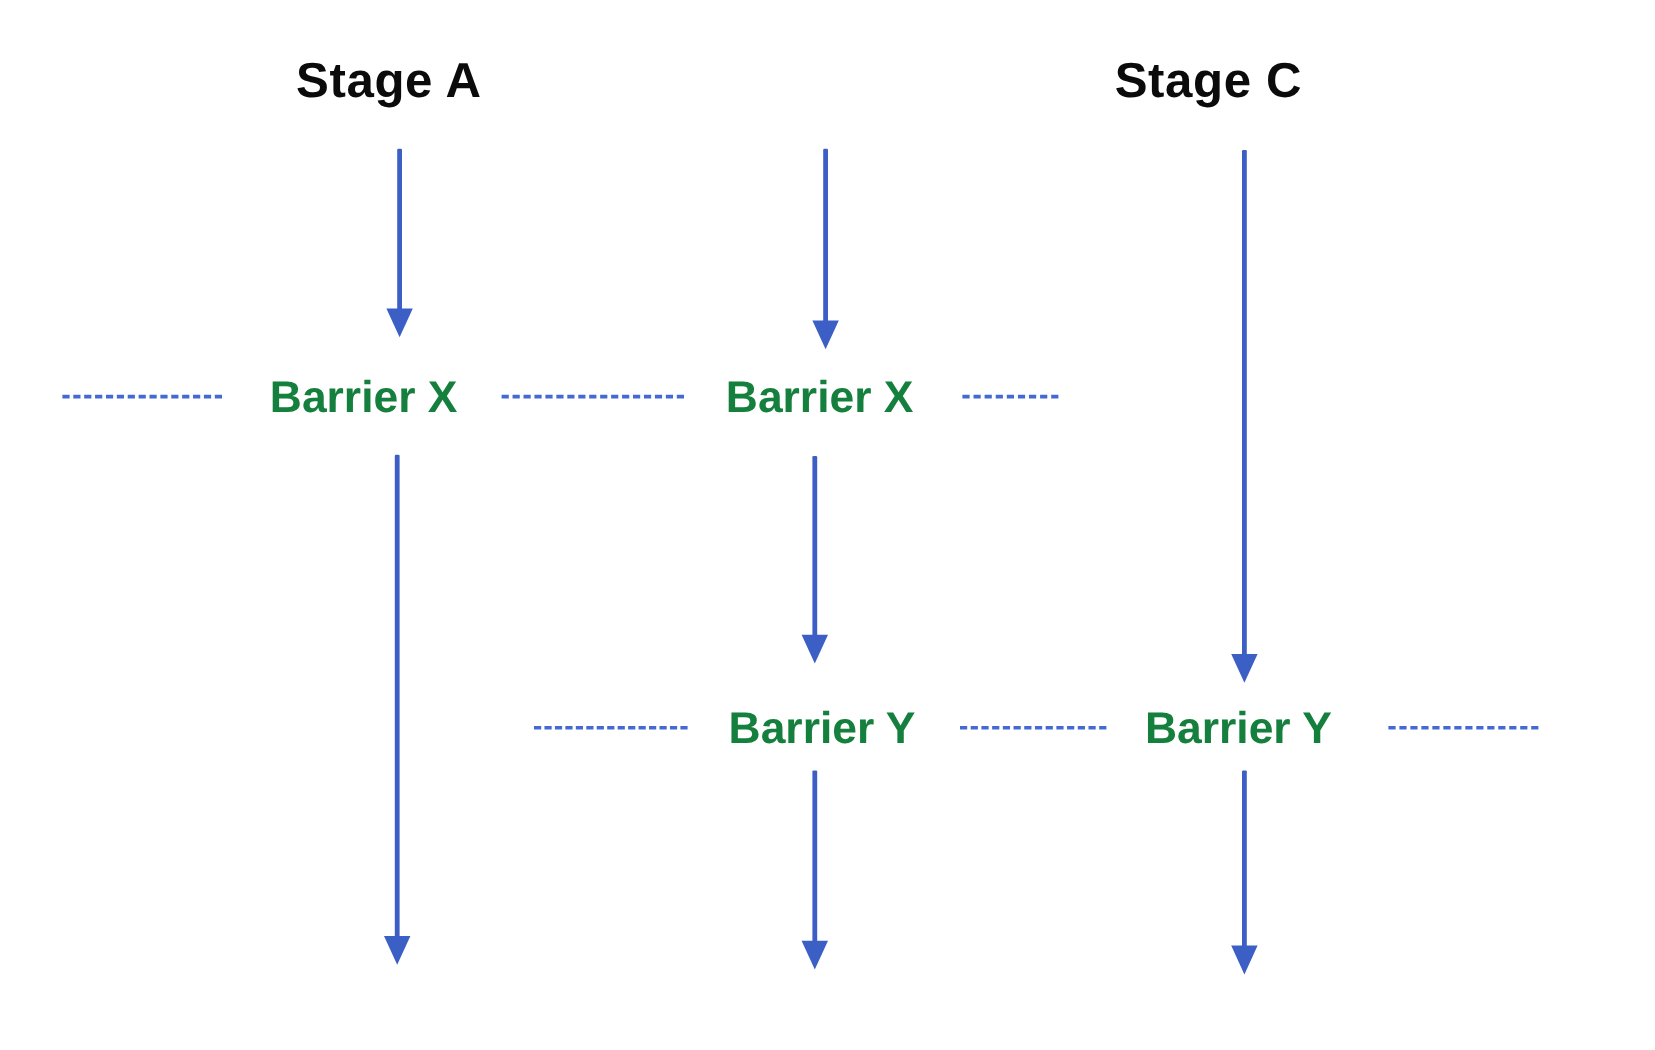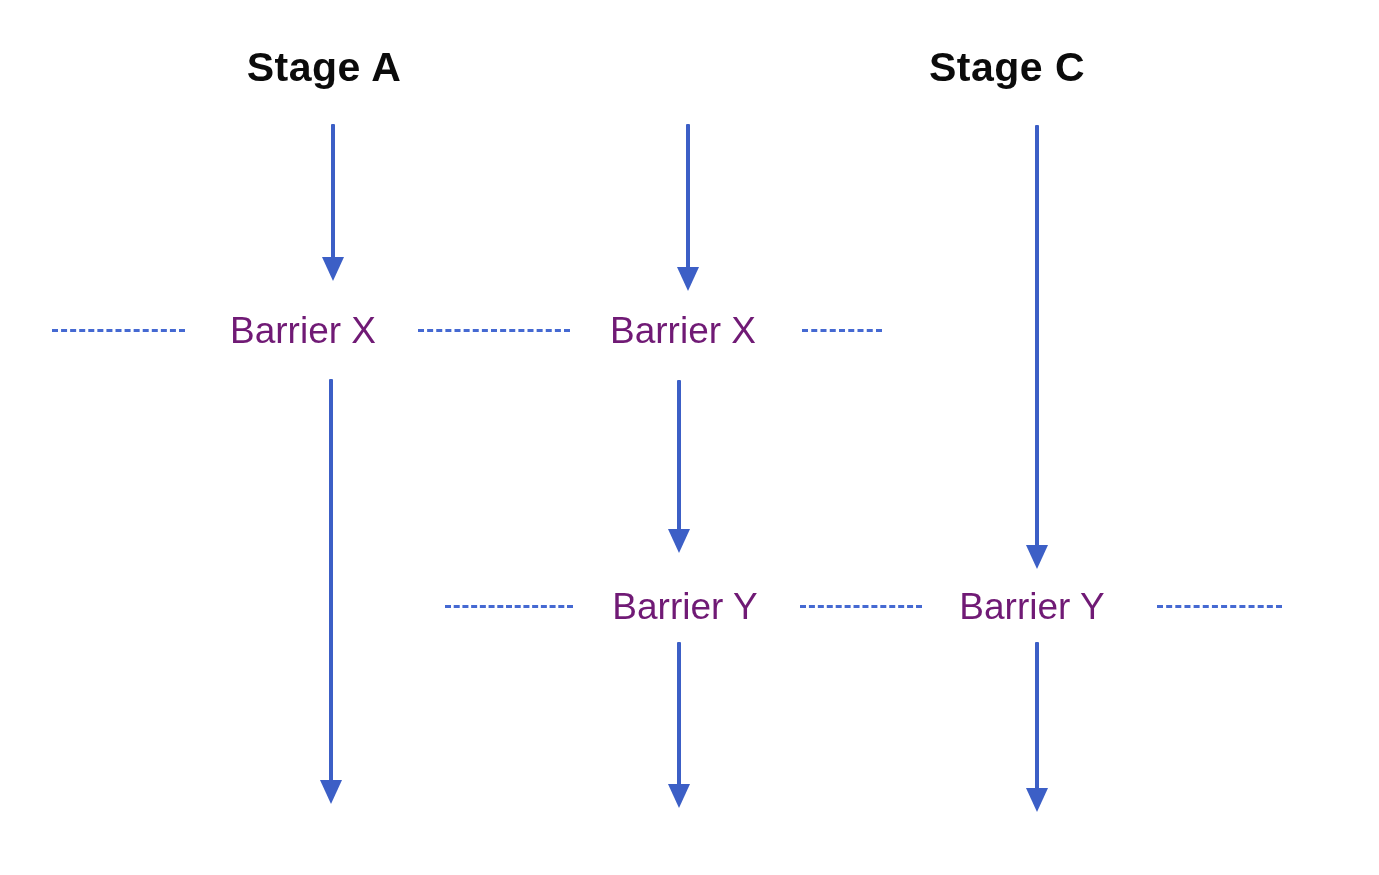--- a/index.html
+++ b/index.html
@@ -62,22 +62,22 @@
   #arrow-c1 { left: 1026px; top: 125px; height: 444px; }
   #arrow-a2 { left: 320px; top: 379px; height: 425px; }
   #arrow-b2 { left: 668px; top: 380px; height: 173px; }
   #arrow-b3 { left: 668px; top: 642px; height: 166px; }
   #arrow-c2 { left: 1026px; top: 642px; height: 170px; }
 
   .barrier-label {
     position: absolute;
     transform: translate(-50%, -50%);
     font-size: 37px;
-    font-weight: normal;
-    color: #701a75;
+    font-weight: bold;
+    color: #15803d;
     white-space: nowrap;
   }
   #barrier-x1 { left: 303px; top: 331px; }
   #barrier-x2 { left: 683px; top: 331px; }
   #barrier-y1 { left: 685px; top: 607px; }
   #barrier-y2 { left: 1032px; top: 607px; }
 
   .dash {
     position: absolute;
     height: 0;

